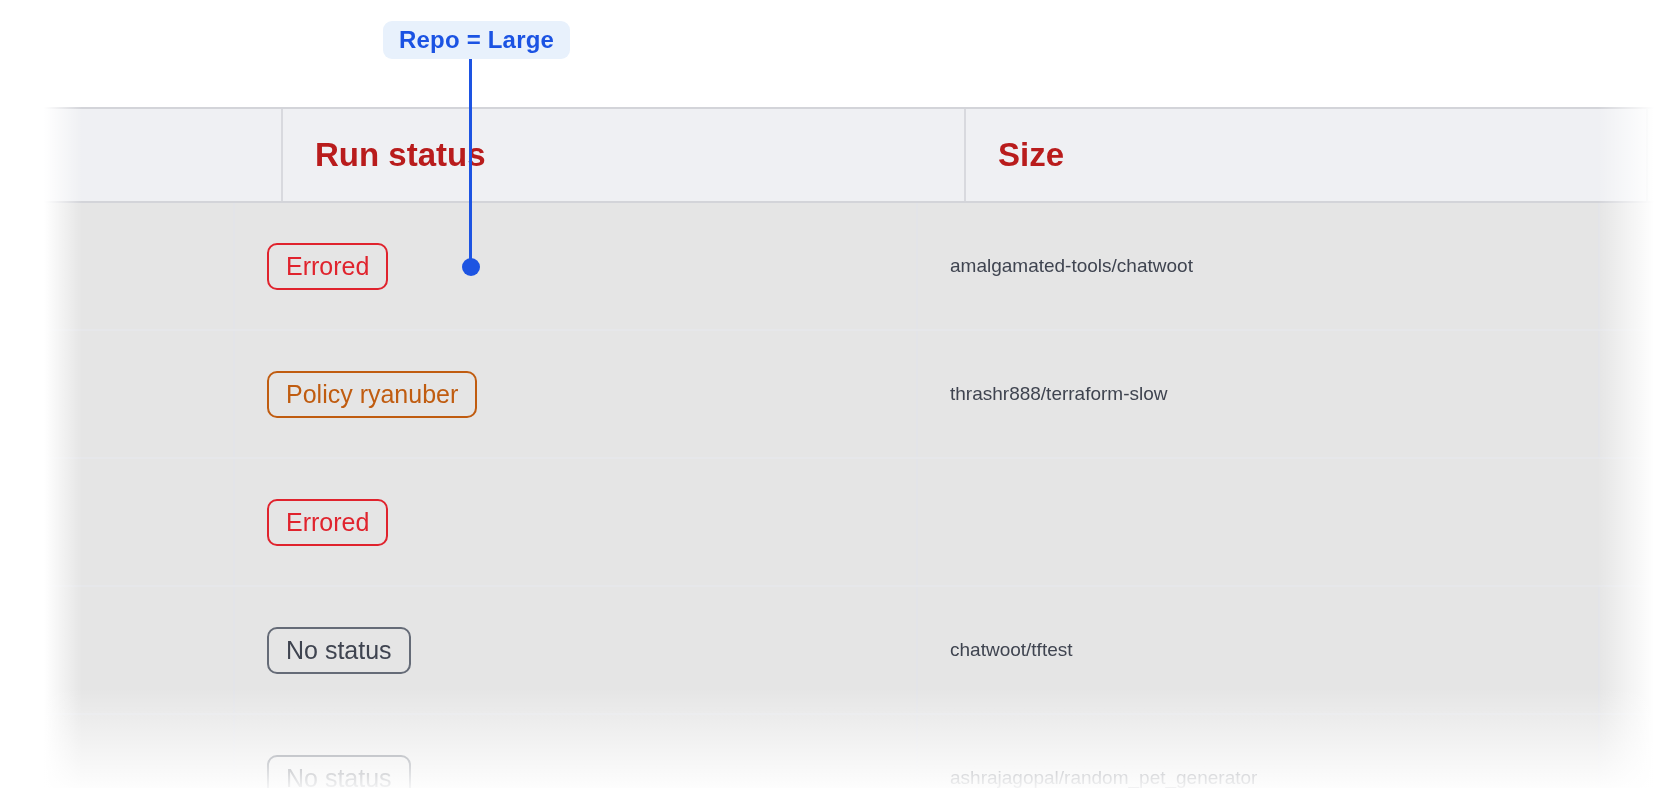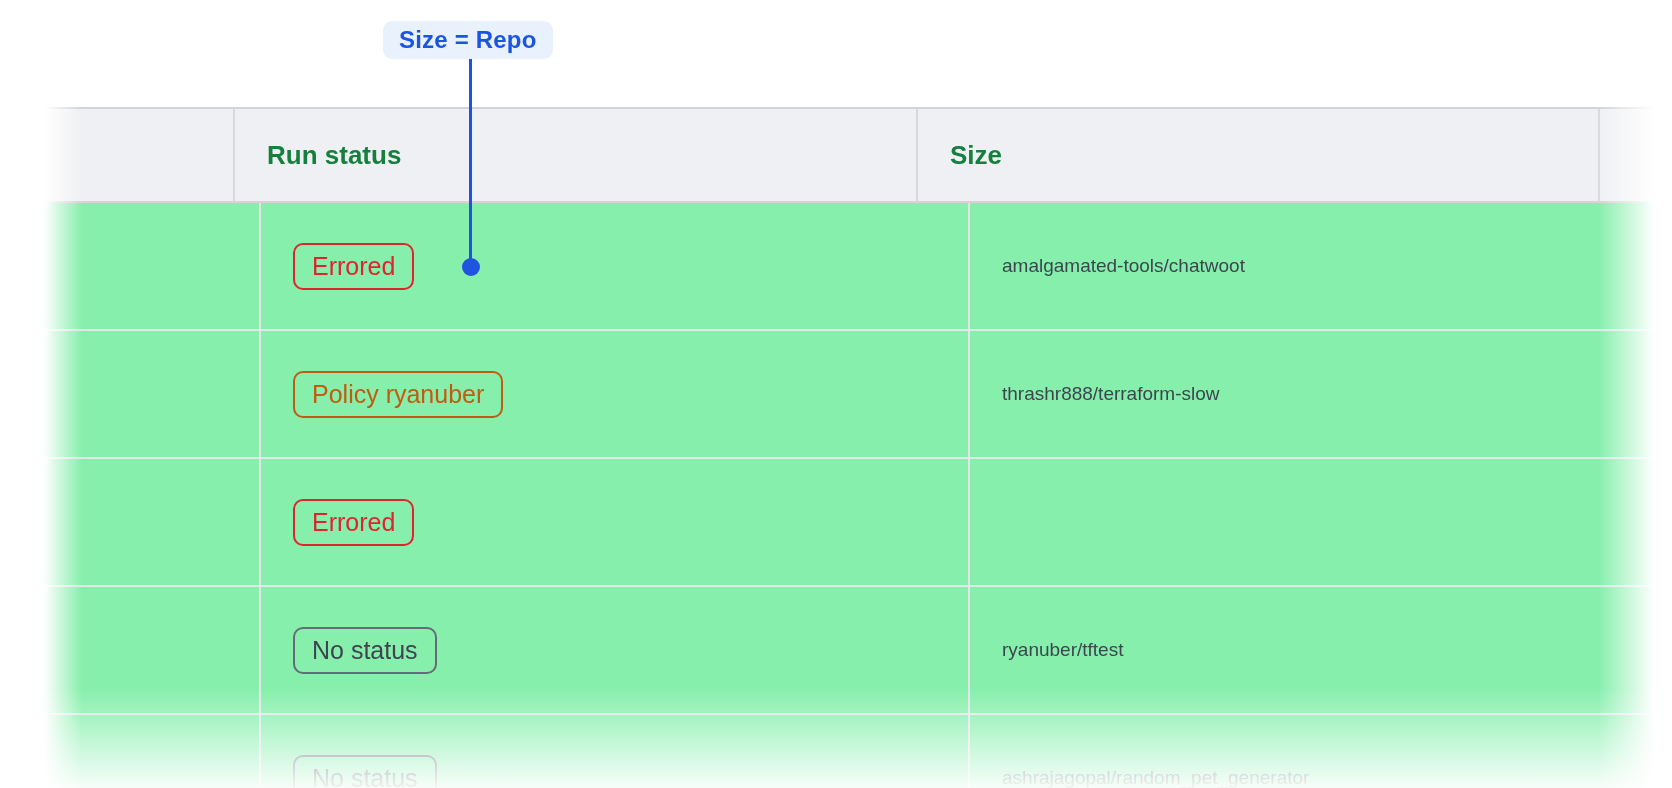--- a/index.html
+++ b/index.html
@@ -58,29 +58,29 @@
     display: grid;
     grid-template-columns: 190px 683px 682px 1fr;
   }
   .t-head {
     background: #eff0f3;
     border-top: 2px solid #d3d4d9;
     border-bottom: 2px solid #d3d4d9;
     height: 92px;
   }
   .t-head .cell {
-    font-size: 26px;
+    font-size: 33px;
     font-weight: 700;
-    color: #15803d;
+    color: #b91c1c;
+    margin-left: 48px;
   }
   .t-body-row {
     height: 126px;
     border-bottom: 2px solid #e6e7ea;
-    background: #86efac;
-    gap: 26px;
+    background: #e5e5e5;
   }
   .cell {
     display: flex;
     align-items: center;
     padding-left: 32px;
     min-width: 0;
     white-space: nowrap;
     overflow: hidden;
   }
   .cell.c2, .cell.c3, .cell.c4 { border-left: 2px solid #e3e4e8; }
@@ -124,21 +124,21 @@
     left: 0; right: 0; bottom: 0;
     height: 100px;
     background: linear-gradient(to bottom, rgba(255,255,255,0) 0%, rgba(255,255,255,0.93) 100%);
     z-index: 40;
     pointer-events: none;
   }
 </style>
 </head>
 <body>
 
-<div class="callout" style="background: rgb(232, 241, 252); color: rgb(27, 83, 227);">Size = Repo</div>
+<div class="callout" style="background: rgb(232, 241, 252); color: rgb(27, 83, 227);">Repo = Large</div>
 <div class="connector-line" style="background: rgb(29, 84, 226);"></div>
 <div class="connector-dot" style="background: rgb(29, 84, 226);"></div>
 
 <div class="table-wrap">
   <div class="t-row t-head">
     <div class="cell c1"></div>
     <div class="cell c2">Run status</div>
     <div class="cell c3">Size</div>
     <div class="cell c4"></div>
   </div>
@@ -169,21 +169,21 @@
           <span class="badge" style="color: rgb(224, 35, 45); border-color: rgb(224, 35, 45);">Errored</span>
         </div>
         <div class="cell c4"></div>
       </div>
       <div class="t-row t-body-row">
         <div class="cell c1"></div>
         <div class="cell c2">
           <span class="badge" style="color: rgb(63, 68, 80); border-color: rgb(101, 107, 119);">No status</span>
         </div>
         <div class="cell c3">
-          <span class="repo-text">ryanuber/tftest</span>
+          <span class="repo-text">chatwoot/tftest</span>
         </div>
         <div class="cell c4"></div>
       </div>
       <div class="t-row t-body-row">
         <div class="cell c1"></div>
         <div class="cell c2">
           <span class="badge" style="color: rgb(63, 68, 80); border-color: rgb(101, 107, 119);">No status</span>
         </div>
         <div class="cell c3">
           <span class="repo-text">ashrajagopal/random_pet_generator</span>

